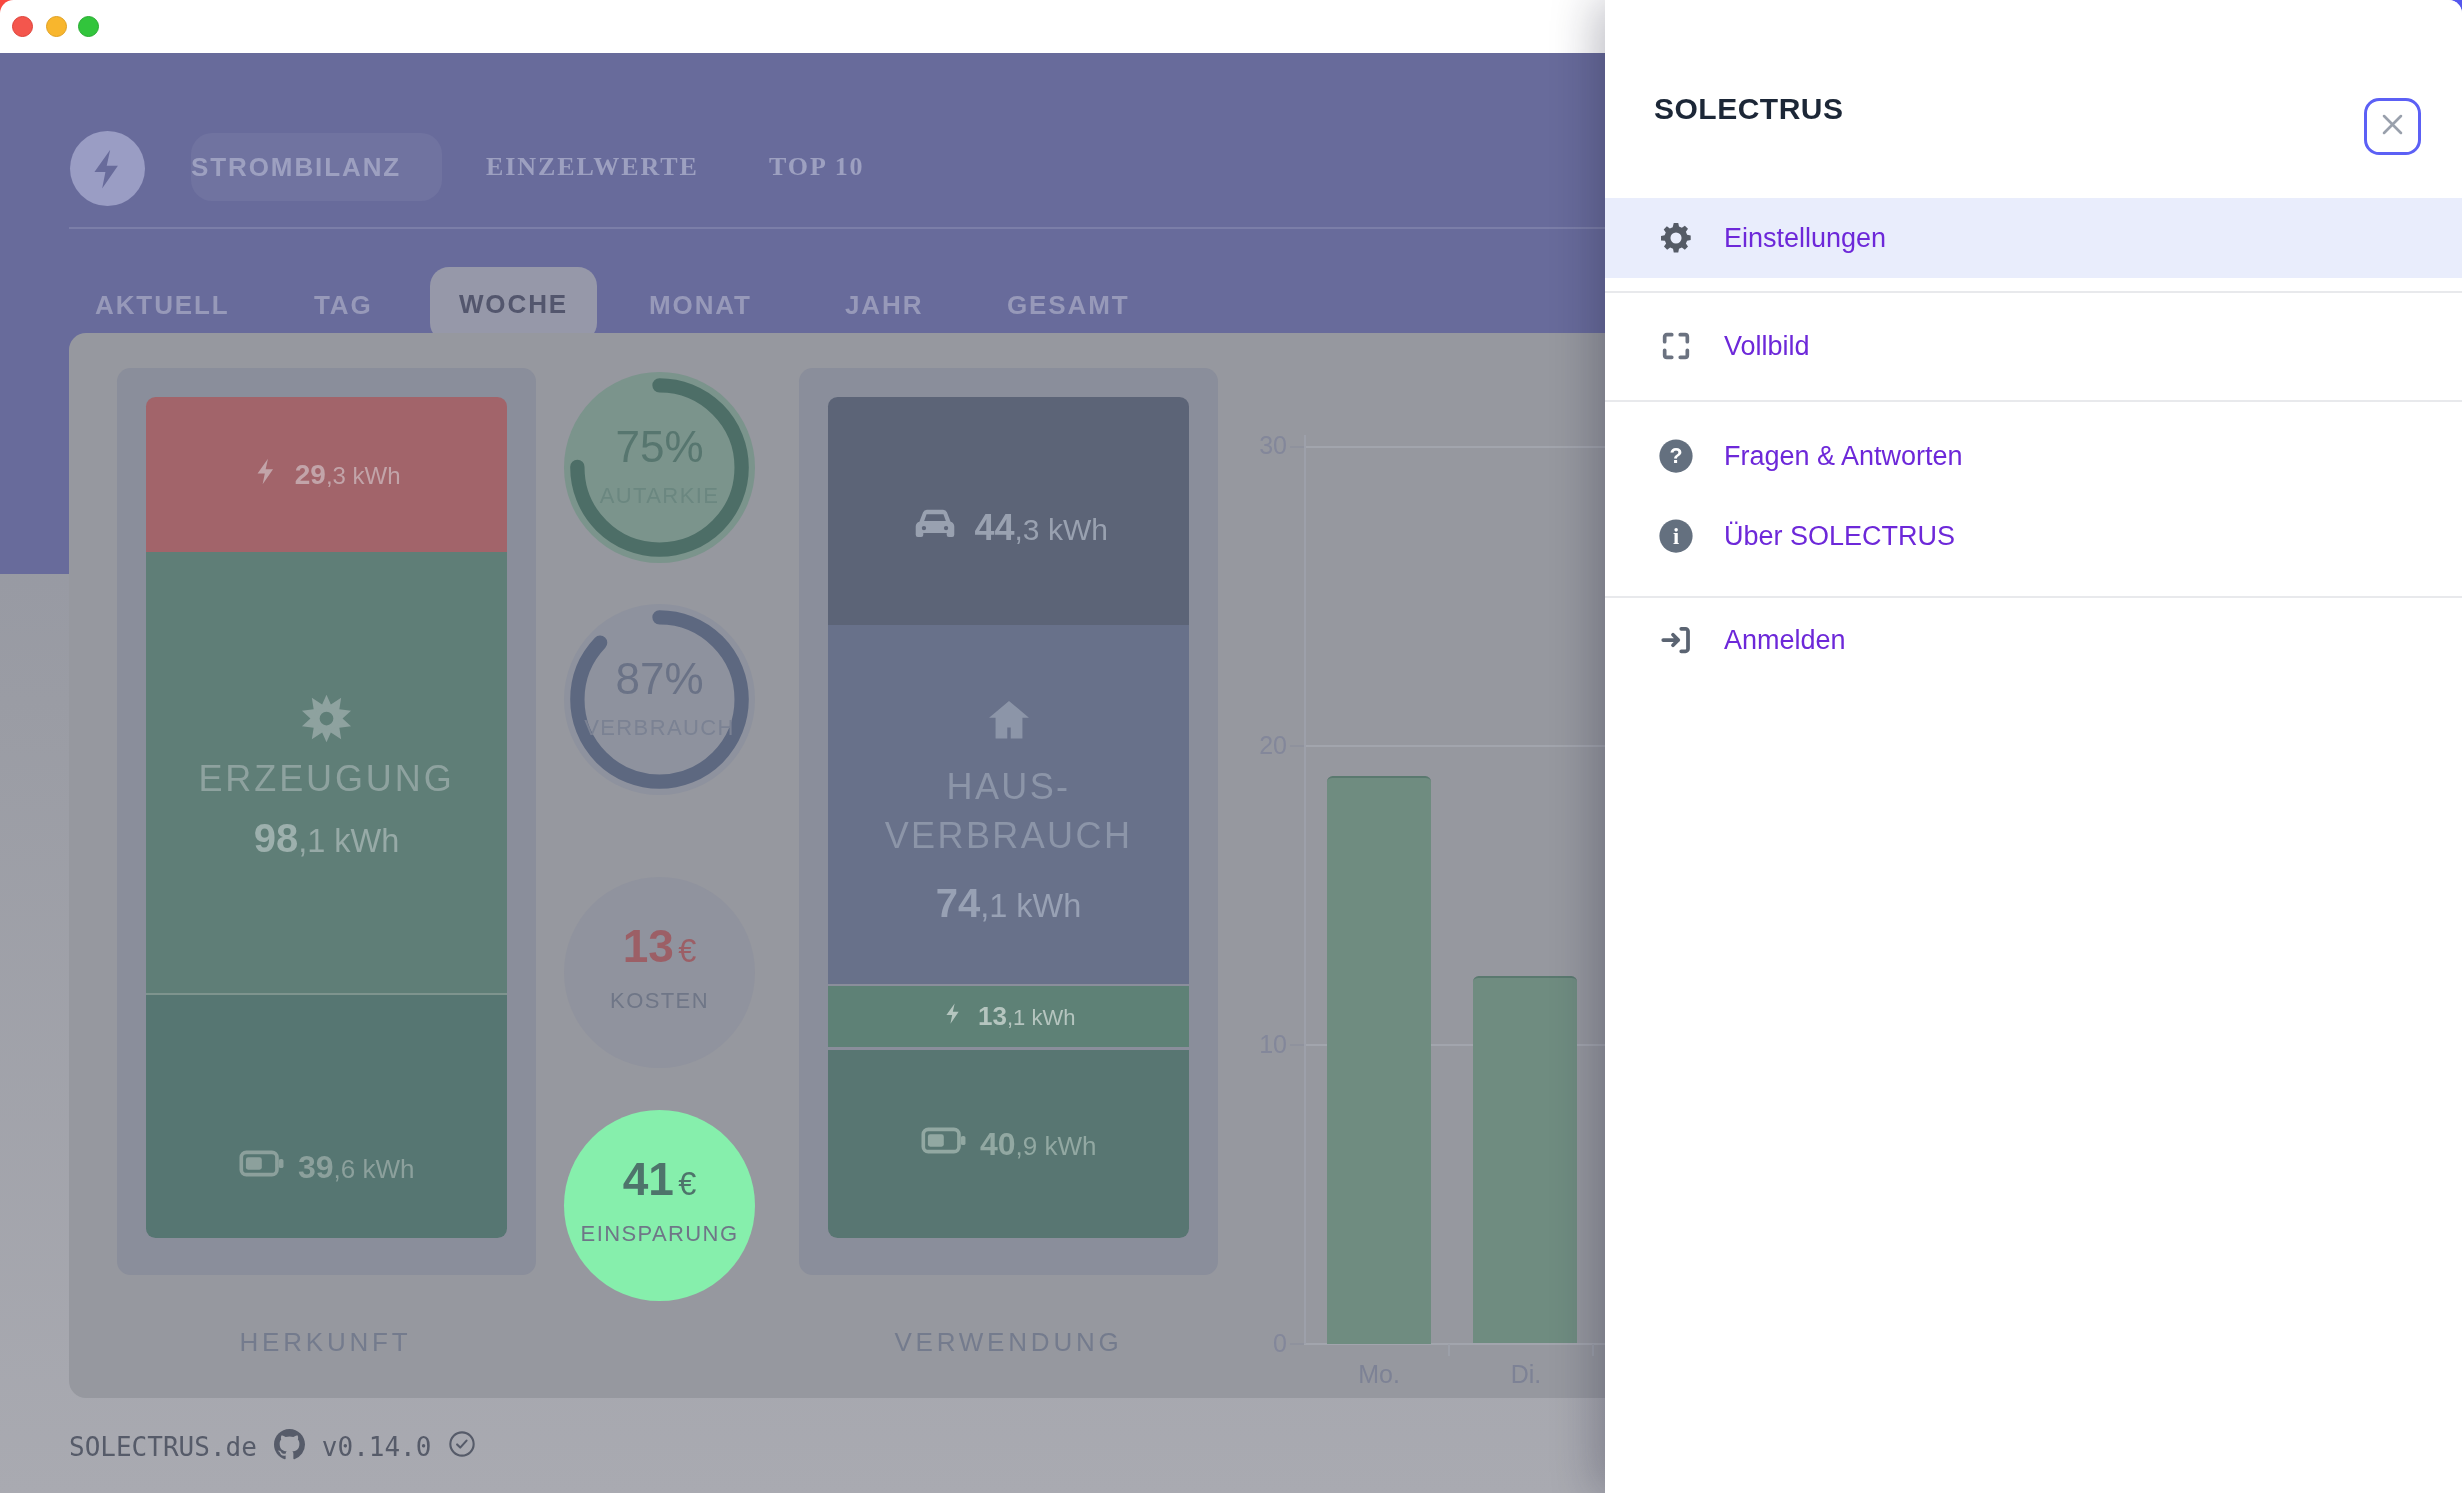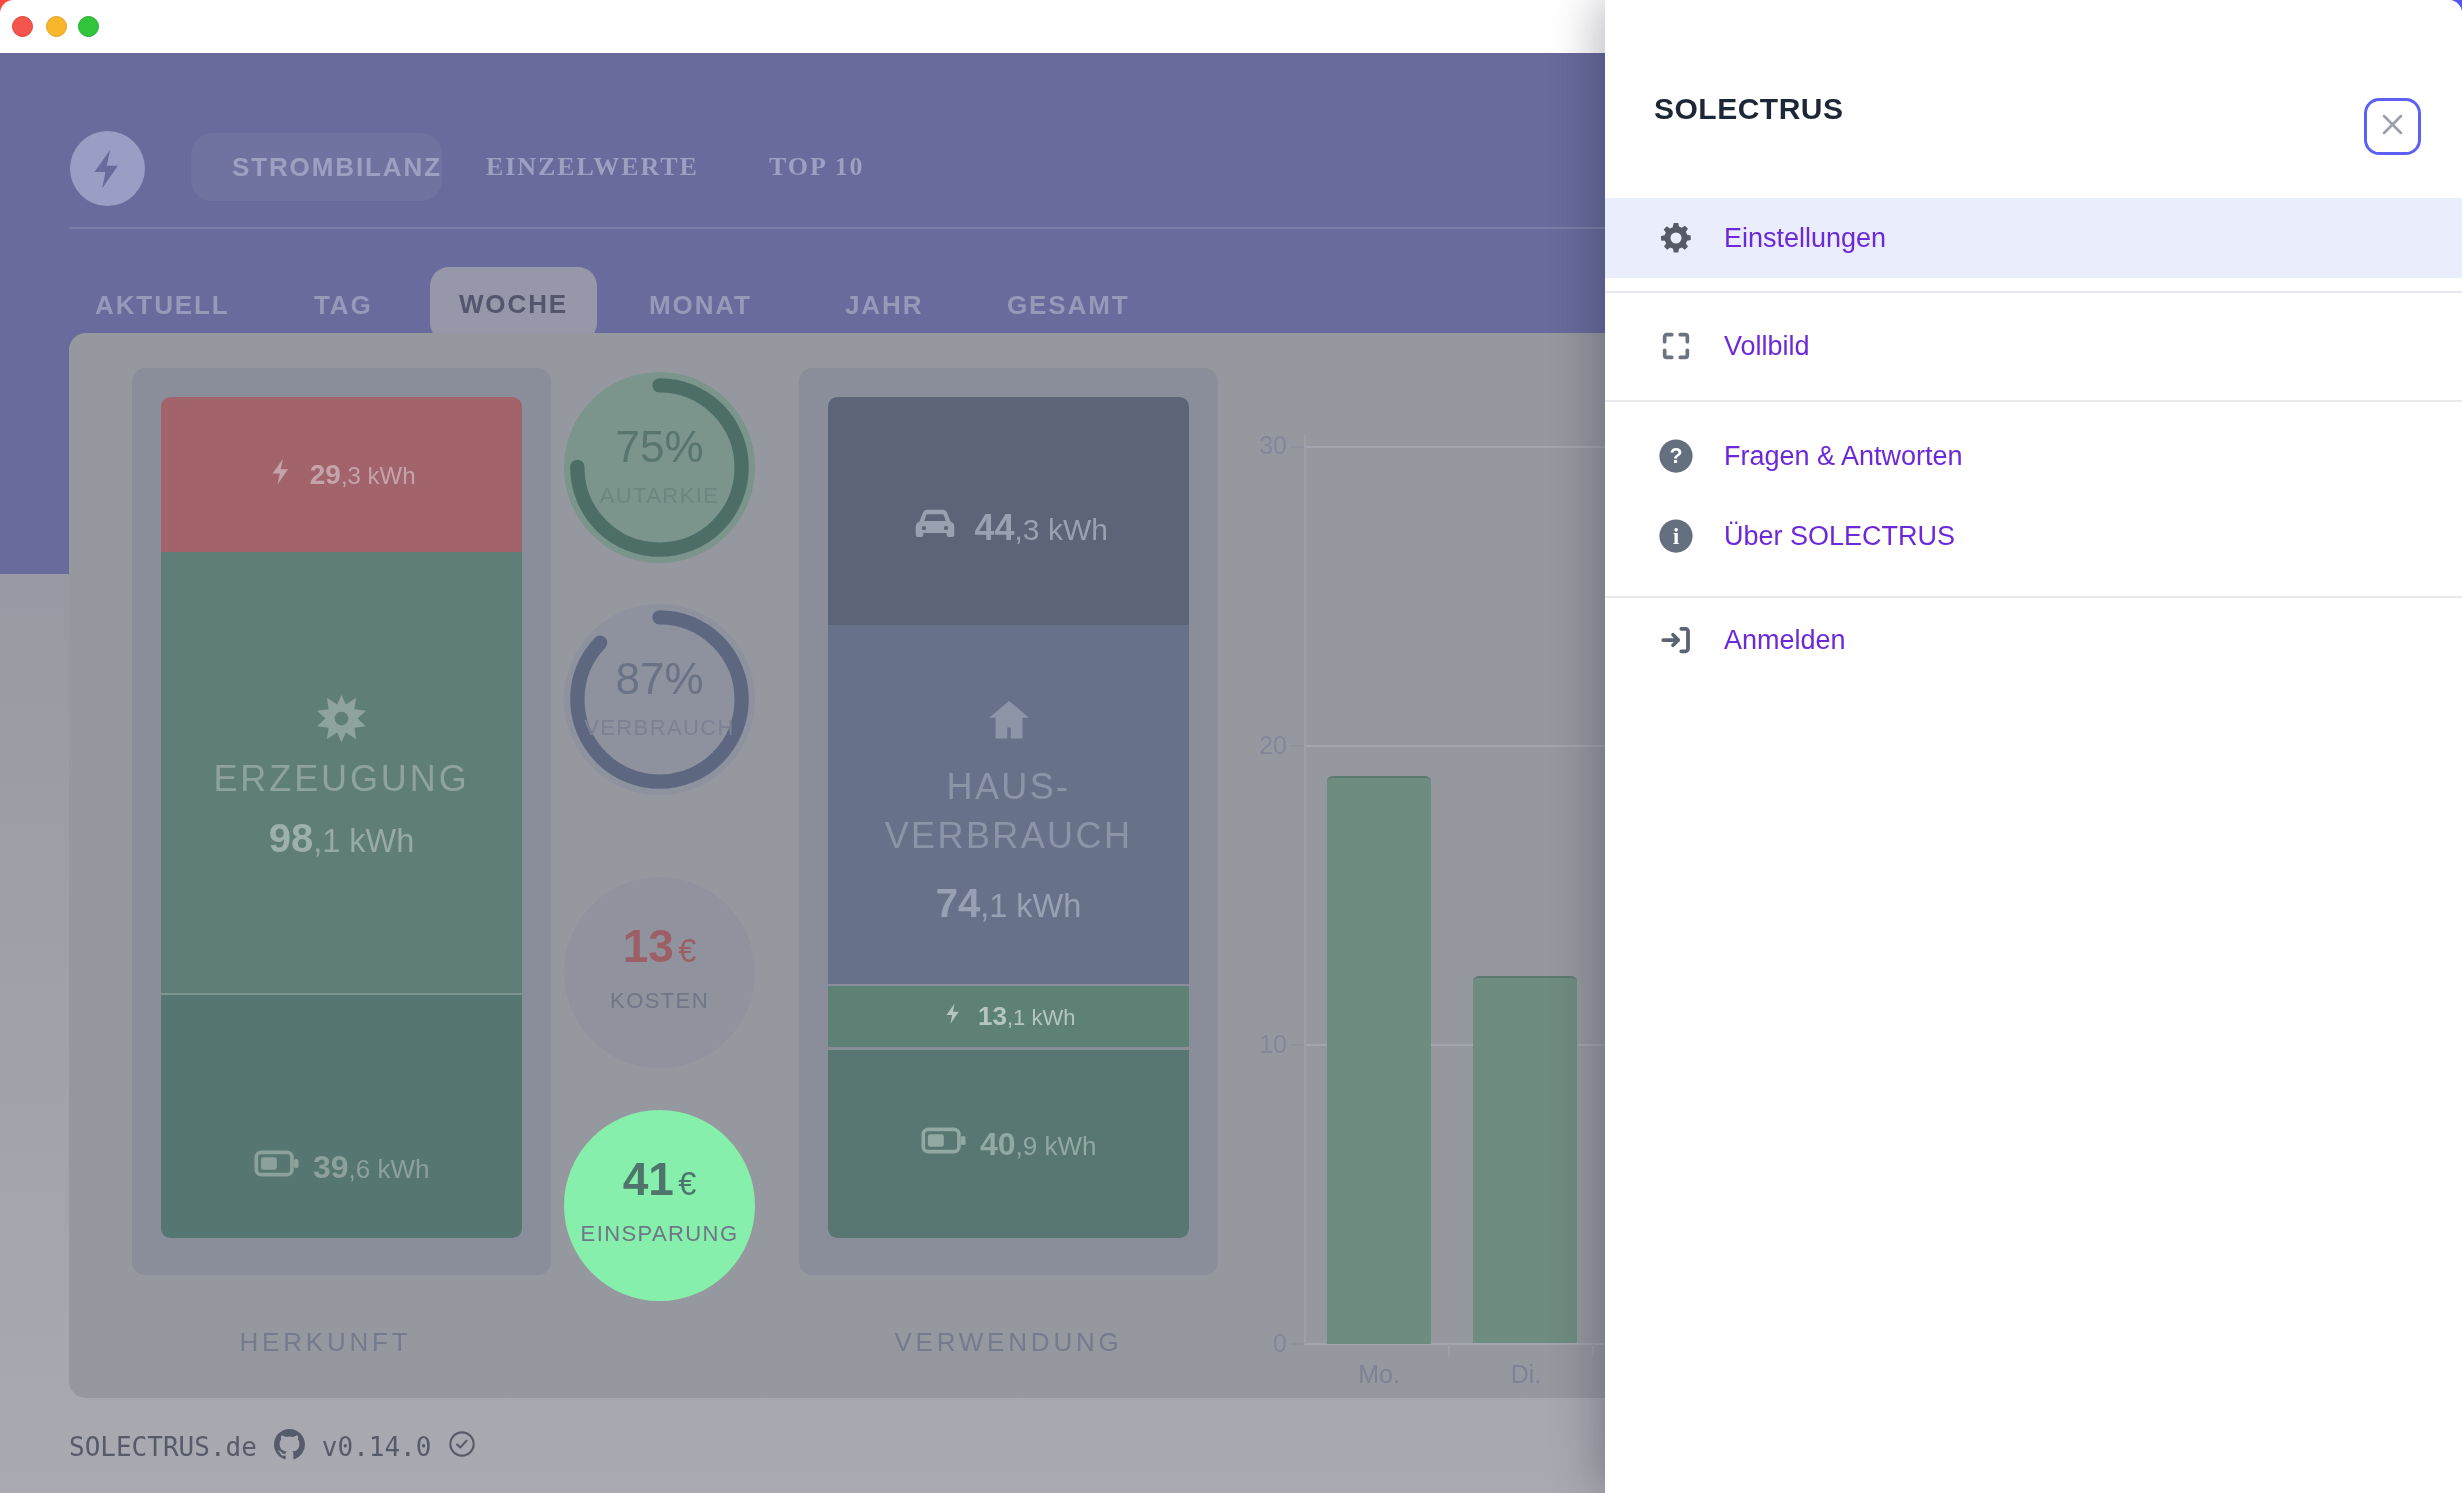--- a/index.html
+++ b/index.html
@@ -13,31 +13,31 @@
   .tl{position:absolute;top:16.3px;width:21px;height:21px;border-radius:50%;}
   
   #page{position:absolute;left:0;top:53px;width:100%;height:1441px;
         background:linear-gradient(#8f929f 0%,#9a9ca4 45%,#a9aab1 100%);}
   #hero{position:absolute;left:0;top:53px;width:100%;height:521px;background:#686b9b;}
   #logo{position:absolute;left:70px;top:78px;width:75px;height:75px;border-radius:50%;background:#9a9dc4;
         display:flex;align-items:center;justify-content:center;}
   .nav1-item{position:absolute;top:80px;height:68px;display:flex;align-items:center;
              color:#9da0c0;font-size:26px;font-weight:600;letter-spacing:1.9px;font-family:Liberation Serif, serif;}
   #nav1-pill{position:absolute;left:191px;top:80px;width:251px;height:68px;border-radius:21px;
-             background:rgba(255,255,255,0.055);display:flex;align-items:center;justify-content:flex-end;
+             background:rgba(255,255,255,0.055);display:flex;align-items:center;justify-content:flex-start;
              color:#9da0c0;font-size:26px;font-weight:600;letter-spacing:1.9px;}
   #hero-divider{position:absolute;left:69px;top:174px;width:2325px;height:1.9px;background:rgba(255,255,255,0.13);}
   .tab{position:absolute;top:216px;height:73px;display:flex;align-items:center;
        color:#9799b9;font-size:26px;font-weight:600;letter-spacing:1.9px;}
   #tab-woche{position:absolute;left:430px;top:214px;width:167px;height:75px;border-radius:19px;background:#9698a9;
              display:flex;align-items:center;justify-content:center;color:#53566d;font-size:26px;font-weight:600;letter-spacing:1.9px;}
   
   #card{position:absolute;left:69px;top:333px;width:2325px;height:1065px;border-radius:17px;background:#96989f;}
   .colcard{position:absolute;top:35px;width:419px;height:907px;border-radius:13.4px;background:#8a8e9b;}
-  #col-herkunft{left:63px;}
+  #col-herkunft{left:48px;}
   #col-verwendung{left:730px;}
   .seg{position:absolute;left:29px;width:361px;}
   .segrow{display:flex;align-items:center;justify-content:center;gap:13.4px;height:100%;}
   .vbig{font-weight:700;}
   .collabel{position:absolute;width:419px;text-align:center;top:994px;
             color:#747b8d;font-size:26px;font-weight:500;letter-spacing:3.8px;}
   
   .gauge{position:absolute;left:495px;width:191px;height:191px;border-radius:50%;}
   .gauge svg{position:absolute;left:0;top:0;}
   .gtext{position:absolute;left:0;width:191px;text-align:center;}

